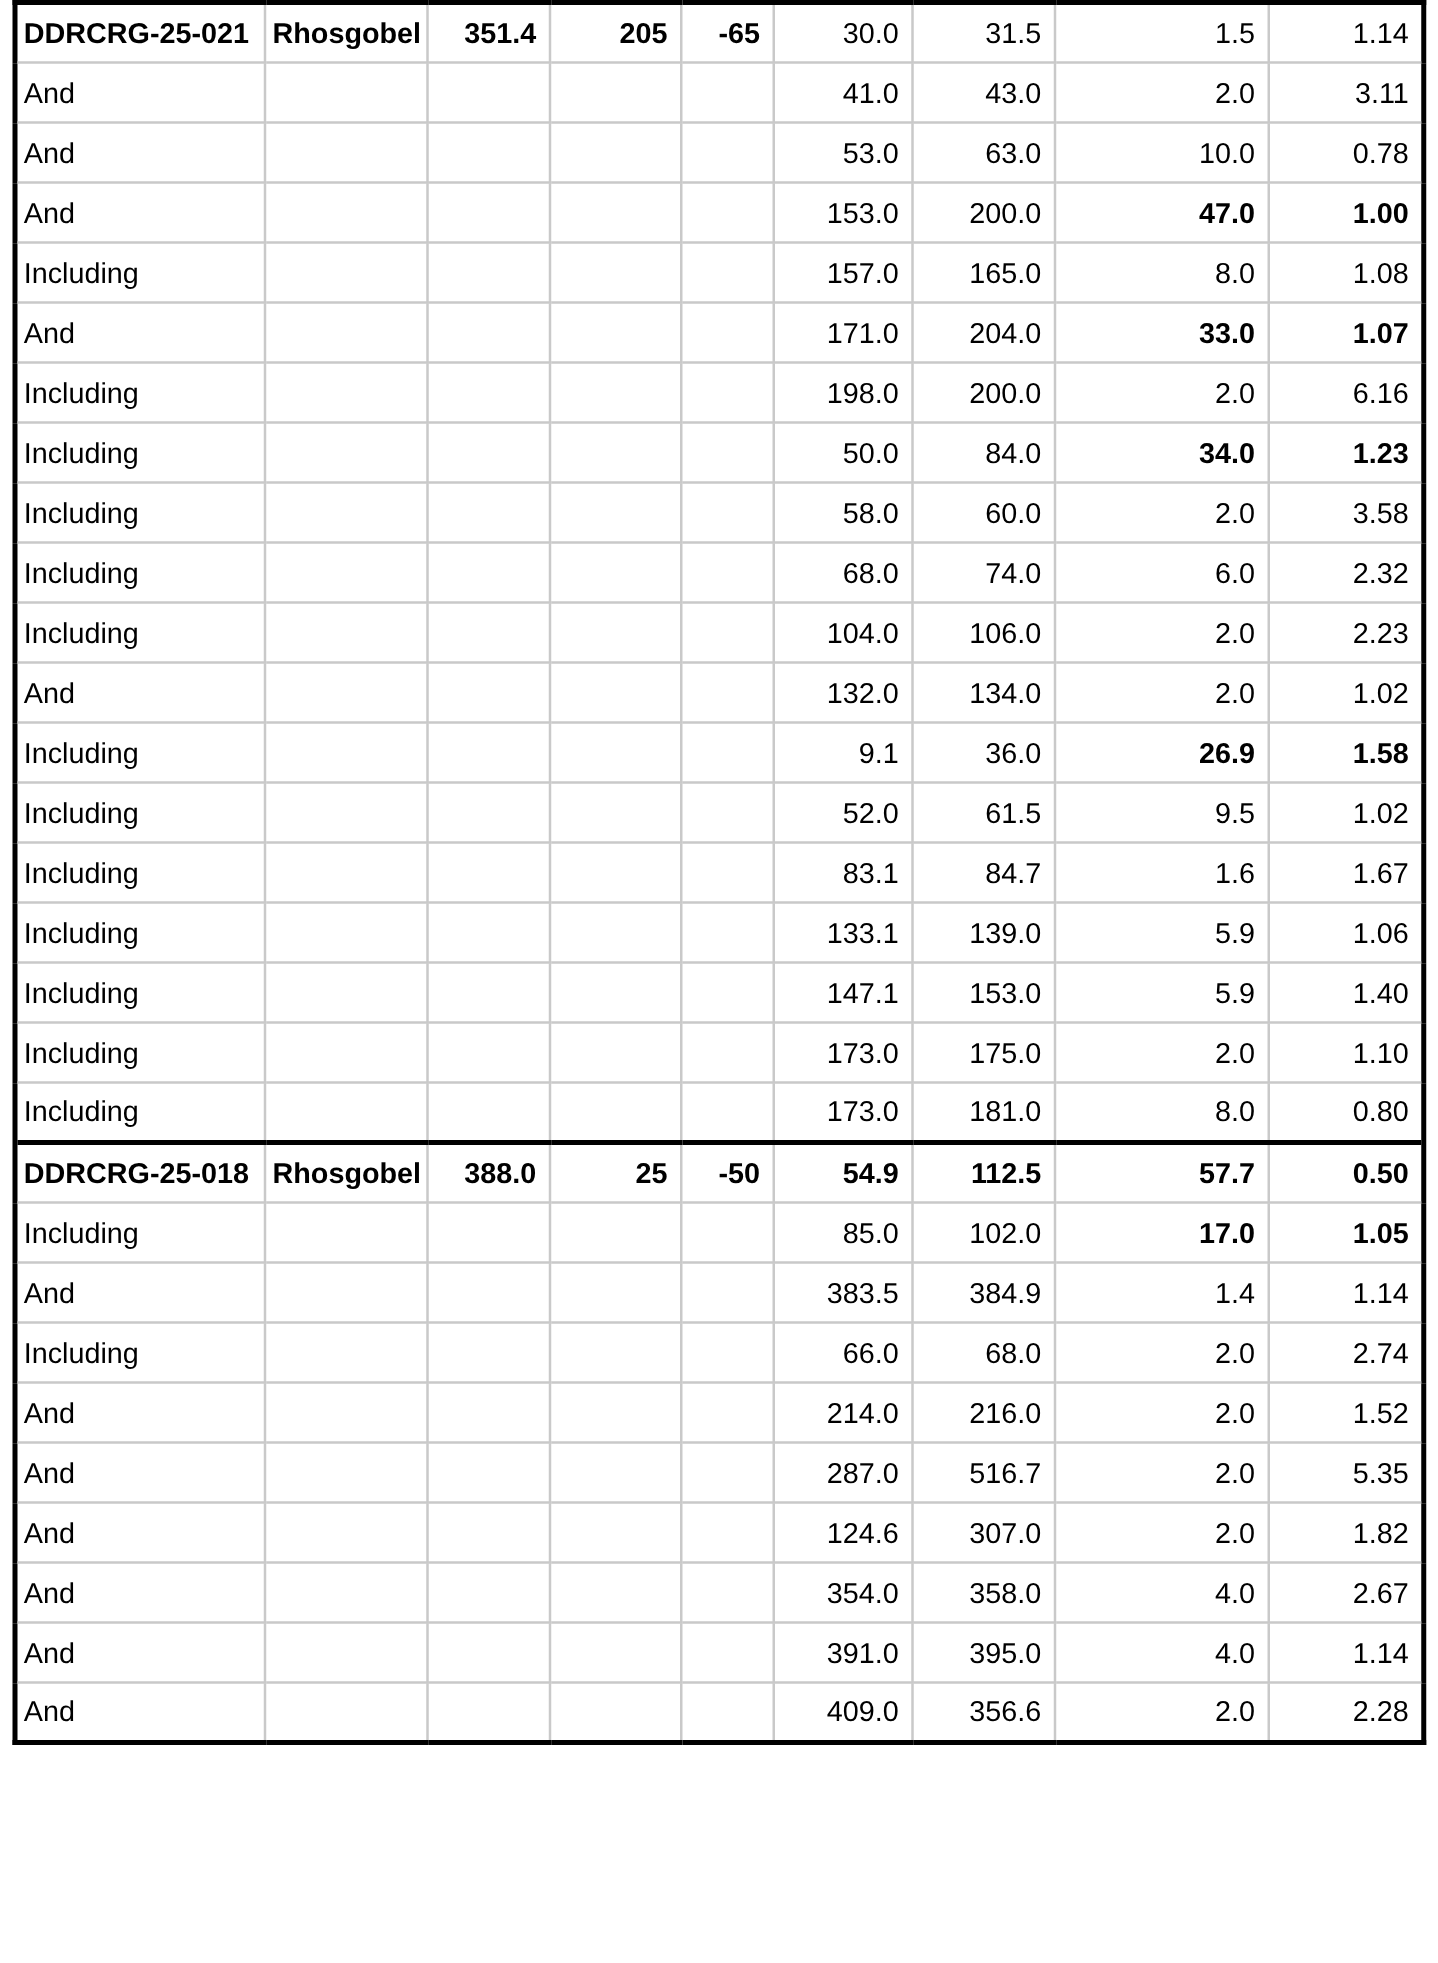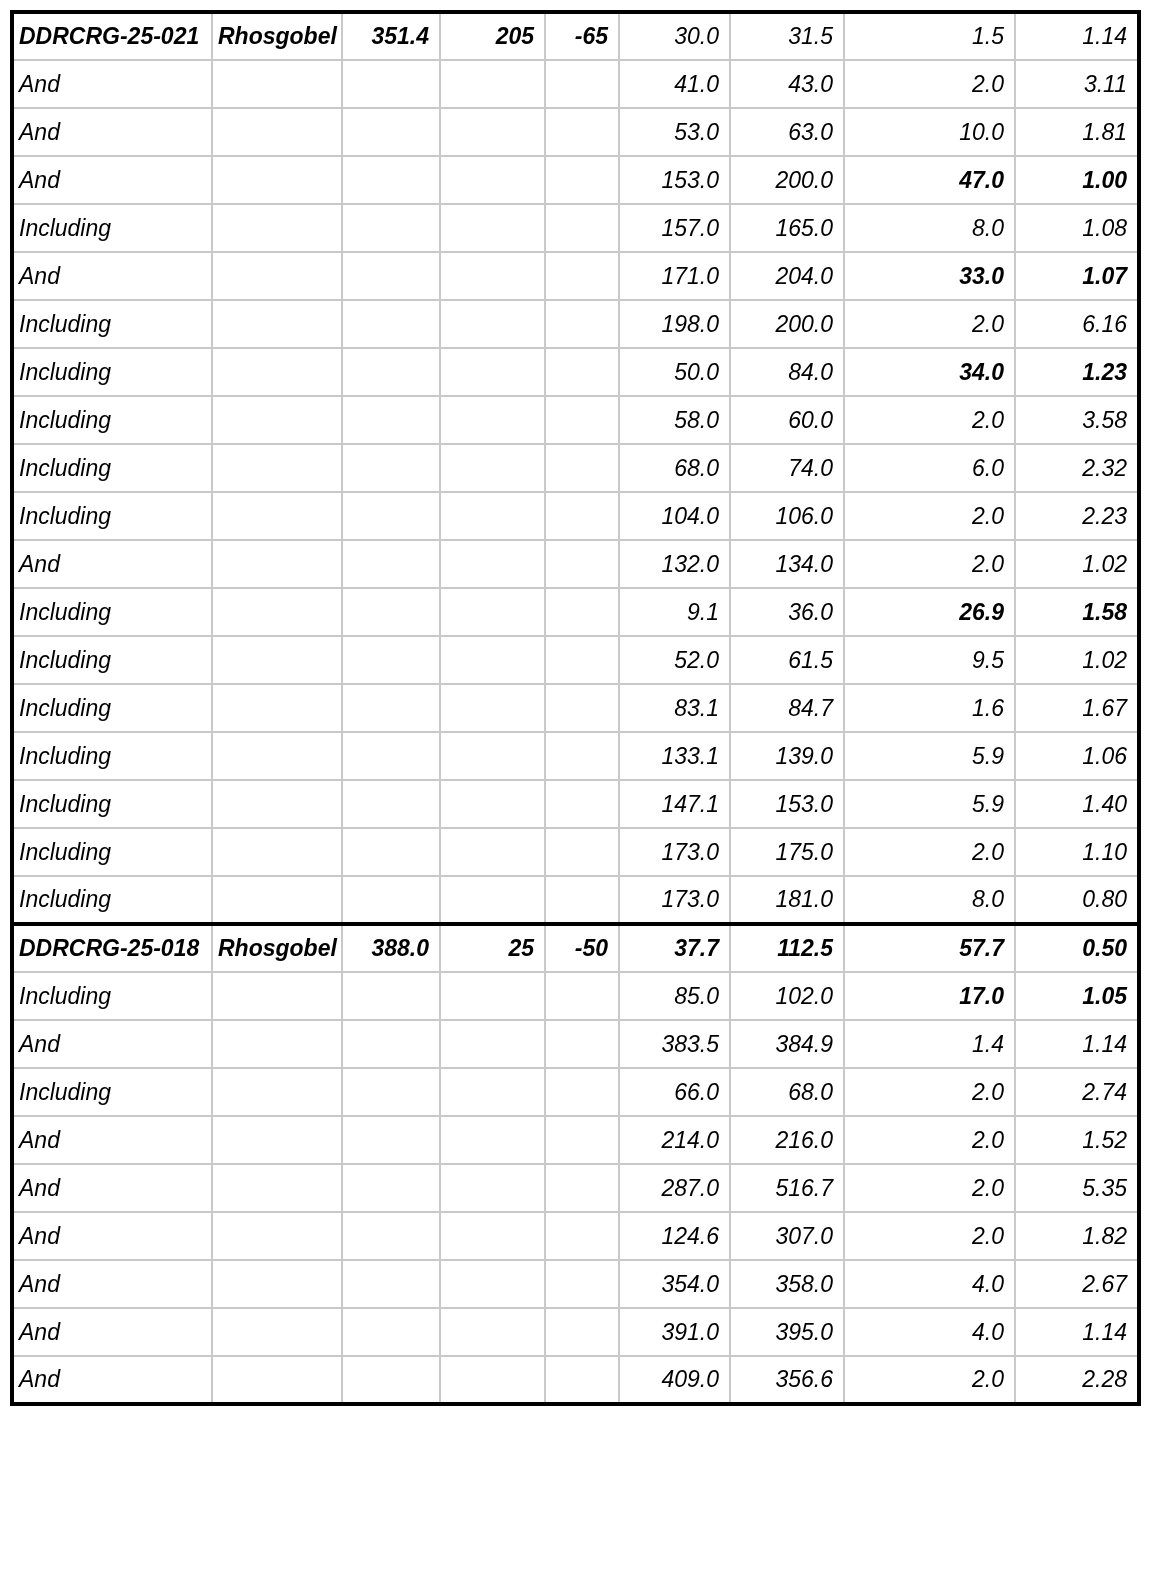--- a/index.html
+++ b/index.html
@@ -14,26 +14,25 @@
     width:1150px;height:1570px;
     background:var(--bg-color);
     font-family:"Liberation Sans", sans-serif;
     color:var(--text-color);
     position:relative;
     overflow:hidden;
   }
   .page{position:absolute;inset:0;}
   table.drill{
     position:absolute;
-    left:10px;top:10px;
+    left:10px;top:0;
     width:1127px;
     border-collapse:collapse;
     table-layout:fixed;
     border:4px solid var(--frame-color);
-    font-style:italic;
   }
   table.drill td{
     border:2px solid var(--grid-color);
     height:48px;
     font-size:23px;
     line-height:1;
     padding:0 2px;
     white-space:nowrap;
     overflow:hidden;
     vertical-align:middle;
@@ -87,21 +86,21 @@
         </tr>
         <tr>
           <td class="left">And</td>
           <td class="left"></td>
           <td class="right"></td>
           <td class="right"></td>
           <td class="right"></td>
           <td class="right">53.0</td>
           <td class="right">63.0</td>
           <td class="right">10.0</td>
-          <td class="right">1.81</td>
+          <td class="right">0.78</td>
         </tr>
         <tr>
           <td class="left">And</td>
           <td class="left"></td>
           <td class="right"></td>
           <td class="right"></td>
           <td class="right"></td>
           <td class="right">153.0</td>
           <td class="right">200.0</td>
           <td class="right bold">47.0</td>
@@ -271,21 +270,21 @@
           <td class="right">181.0</td>
           <td class="right">8.0</td>
           <td class="right">0.80</td>
         </tr>
         <tr class="section-start">
           <td class="left bold">DDRCRG-25-018</td>
           <td class="left bold">Rhosgobel</td>
           <td class="right bold">388.0</td>
           <td class="right bold">25</td>
           <td class="right bold">-50</td>
-          <td class="right bold">37.7</td>
+          <td class="right bold">54.9</td>
           <td class="right bold">112.5</td>
           <td class="right bold">57.7</td>
           <td class="right bold">0.50</td>
         </tr>
         <tr>
           <td class="left">Including</td>
           <td class="left"></td>
           <td class="right"></td>
           <td class="right"></td>
           <td class="right"></td>

